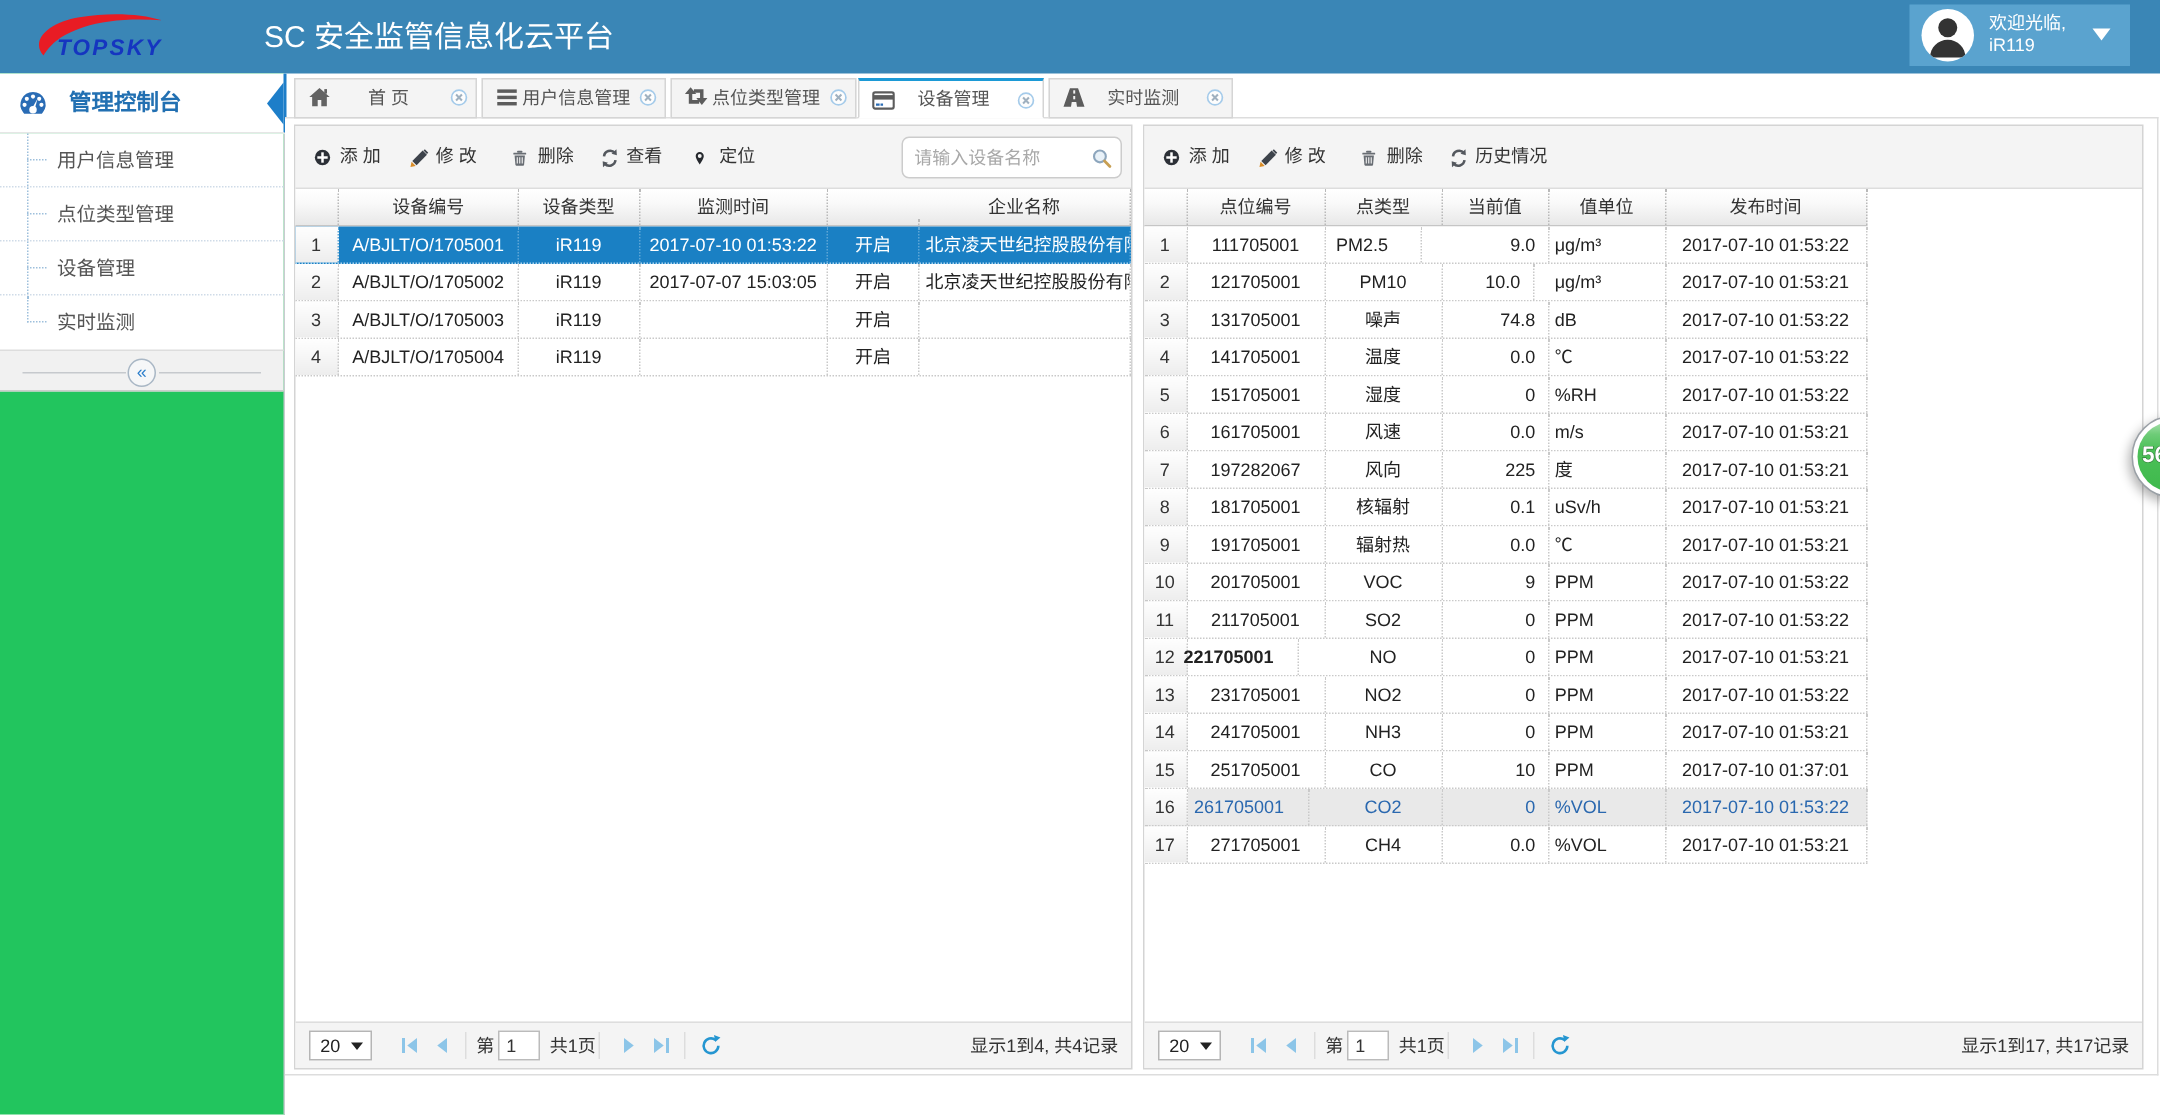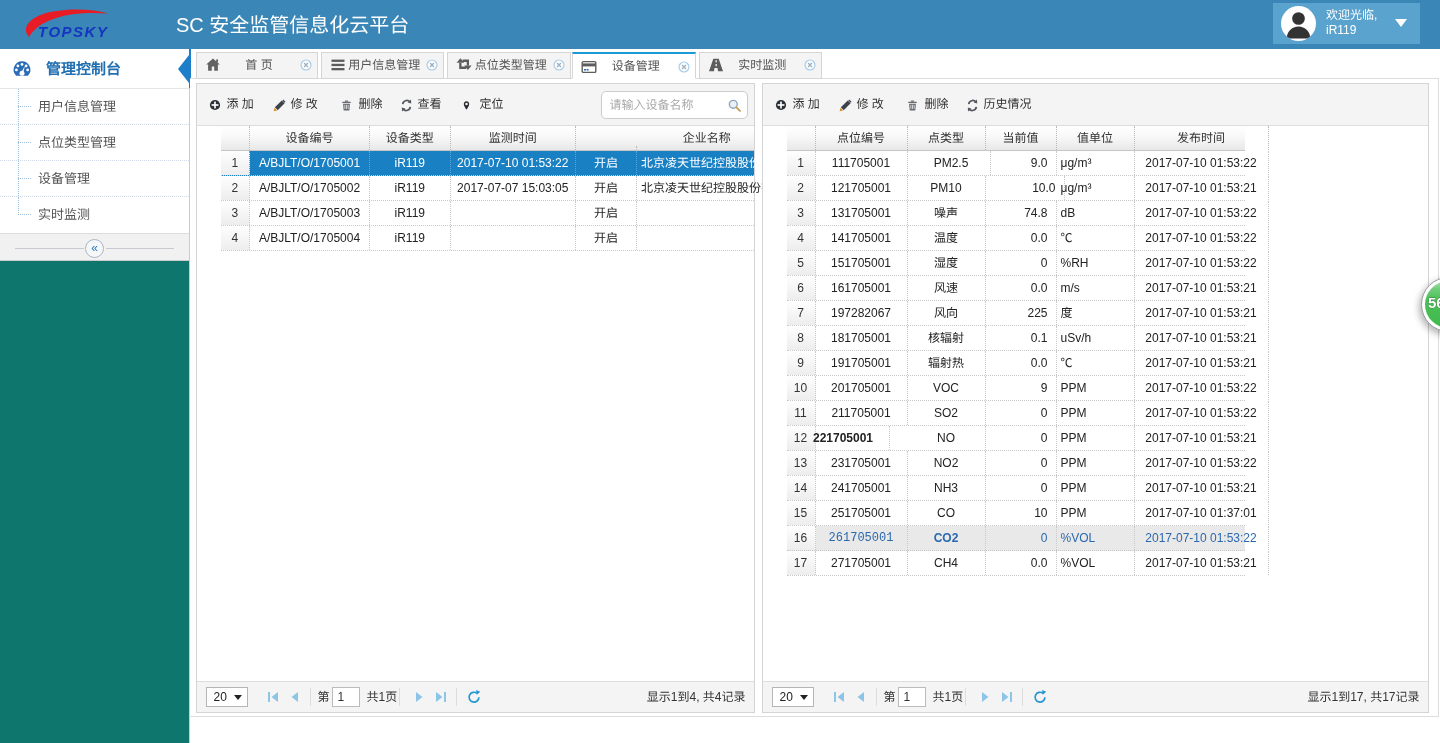--- a/index.html
+++ b/index.html
@@ -12,21 +12,21 @@
   #app-title { position:absolute; left:176px; top:0; height:49px; line-height:51px;
     color:#fff; font-size:20px; }
   #user-box { position:absolute; left:1273px; top:3px; width:147px; height:41px; background:#5aa3cf; }
   #avatar { position:absolute; left:8px; top:3px; width:35px; height:35px; border-radius:50%;
     background:#fff; overflow:hidden; }
   #welcome { position:absolute; left:53px; top:5px; color:#fff; font-size:12px; line-height:15px; }
   #user-caret { position:absolute; left:122px; top:16px; width:0; height:0;
     border-left:6px solid transparent; border-right:6px solid transparent; border-top:8px solid #fff; }
 
   
-  #sidebar { position:absolute; left:0; top:49px; width:190px; height:694px; background:#0f766e;
+  #sidebar { position:absolute; left:0; top:49px; width:190px; height:694px; background:#22c55e;
     border-right:1px solid #c9ccd0; }
   .side-item { position:relative; background:#fff; border-bottom:1px solid #e6e6e6; }
   .side-item .lbl { position:absolute; left:46px; top:0; font-size:15px; color:#2270b2; }
   #side-item-0 { height:40px; border-right:2px solid #1d7ec9; margin-right:-2px; }
   #side-item-0 .lbl { line-height:40px; font-weight:bold; }
   #side-item-1 { height:40px; background:#fafafa; }
   #side-item-1 .lbl { line-height:40px; }
   .side-ic { position:absolute; left:12px; top:50%; margin-top:-10px; width:20px; height:20px; }
   #active-arrow { position:absolute; right:0; top:6px; width:0; height:0;
     border-right:11px solid #1d7ec9; border-top:14px solid transparent; border-bottom:14px solid transparent; }
@@ -70,21 +70,21 @@
   .tb-btn .b-ic { position:absolute; left:0; top:15px; width:12px; height:12px; }
   .tb-btn .b-lbl { position:absolute; left:18px; top:0; line-height:41px; font-size:12px; color:#333; }
   .search-box { position:absolute; right:6px; top:7px; width:147px; height:28px; background:#fff;
     border:1px solid #ccc; border-radius:5px; }
   .search-box input { position:absolute; left:8px; top:1px; width:115px; height:24px; border:none;
     outline:none; font-size:12px; color:#444; font-family:inherit; background:transparent; }
   .search-box input::placeholder { color:#a9a9a9; }
   .search-ic { position:absolute; right:5px; top:6px; width:15px; height:15px; cursor:pointer; }
 
   
-  .grid { position:absolute; left:0; top:42px;padding-left:24px; }
+  .grid { position:absolute; left:0; top:42px; }
   .g-header { position:relative; height:25px;
     background:linear-gradient(180deg,#fff 0%,#f9f9f9 40%,#e8e8e8 100%);
     border-bottom:1px solid #c5c5c5; }
   .g-header .g-hcell { position:absolute; top:0; height:24px; line-height:25px; text-align:center;
     font-size:12px; color:#333; border-right:1px dotted #b9b9b9; overflow:hidden; }
   .g-row { position:relative; height:25px; border-bottom:1px dotted #c9c9c9; background:#fff; }
   .g-row .g-cell { position:absolute; top:0; height:24px; line-height:24px; font-size:12px;
     color:#222; border-right:1px dotted #c9c9c9; overflow:hidden; white-space:nowrap; }
   .g-row .g-idx { background:linear-gradient(180deg,#fefefe 0%,#f5f5f5 55%,#ededed 100%);
     text-align:center; color:#333; }
@@ -405,30 +405,30 @@
         <div class="g-hcell" style="left: 0px; width: 29px;"></div>
         <div class="g-hcell" style="left: 29px; width: 92px;">点位编号</div>
         <div class="g-hcell" style="left: 121px; width: 78px;">点类型</div>
         <div class="g-hcell" style="left: 199px; width: 71px;">当前值</div>
         <div class="g-hcell" style="left: 270px; width: 78px;">值单位</div>
         <div class="g-hcell" style="left: 348px; width: 134px;">发布时间</div>
       </div>
       <div class="g-row">
         <div class="g-cell g-idx ac" style="left: 0px; width: 29px;">1</div>
         <div class="g-cell ac" style="left: 29px; width: 92px;">111705001</div>
-        <div class="g-cell ac" style="left: 126px; width: 78px;">PM2.5</div>
+        <div class="g-cell ac" style="left: 107px; width: 78px;">PM2.5</div>
         <div class="g-cell ar" style="left: 199px; width: 71px;">9.0</div>
         <div class="g-cell al" style="left: 270px; width: 78px;">μg/m³</div>
         <div class="g-cell ac" style="left: 348px; width: 134px;">2017-07-10 01:53:22</div>
       </div>
       <div class="g-row">
         <div class="g-cell g-idx ac" style="left: 0px; width: 29px;">2</div>
         <div class="g-cell ac" style="left: 29px; width: 92px;">121705001</div>
         <div class="g-cell ac" style="left: 121px; width: 78px;">PM10</div>
-        <div class="g-cell ar" style="left: 207px; width: 71px; text-align: right;">10.0</div>
+        <div class="g-cell ar" style="left: 189px; width: 71px; text-align: right;">10.0</div>
         <div class="g-cell al" style="left: 270px; width: 78px;">μg/m³</div>
         <div class="g-cell ac" style="left: 348px; width: 134px;">2017-07-10 01:53:21</div>
       </div>
       <div class="g-row">
         <div class="g-cell g-idx ac" style="left: 0px; width: 29px;">3</div>
         <div class="g-cell ac" style="left: 29px; width: 92px;">131705001</div>
         <div class="g-cell ac" style="left: 121px; width: 78px;">噪声</div>
         <div class="g-cell ar" style="left: 199px; width: 71px;">74.8</div>
         <div class="g-cell al" style="left: 270px; width: 78px;">dB</div>
         <div class="g-cell ac" style="left: 348px; width: 134px;">2017-07-10 01:53:22</div>
@@ -524,22 +524,22 @@
       <div class="g-row">
         <div class="g-cell g-idx ac" style="left: 0px; width: 29px;">15</div>
         <div class="g-cell ac" style="left: 29px; width: 92px;">251705001</div>
         <div class="g-cell ac" style="left: 121px; width: 78px;">CO</div>
         <div class="g-cell ar" style="left: 199px; width: 71px;">10</div>
         <div class="g-cell al" style="left: 270px; width: 78px;">PPM</div>
         <div class="g-cell ac" style="left: 348px; width: 134px;">2017-07-10 01:37:01</div>
       </div>
       <div class="g-row hover">
         <div class="g-cell g-idx ac" style="left: 0px; width: 29px;">16</div>
-        <div class="g-cell ac" style="left: 29px; width: 92px; font-family: Liberation Mono, monospace;">261705001</div>
-        <div class="g-cell ac" style="left: 121px; width: 78px; font-weight: bold;">CO2</div>
+        <div class="g-cell ac" style="left: 18px; width: 92px;">261705001</div>
+        <div class="g-cell ac" style="left: 121px; width: 78px;">CO2</div>
         <div class="g-cell ar" style="left: 199px; width: 71px;">0</div>
         <div class="g-cell al" style="left: 270px; width: 78px;">%VOL</div>
         <div class="g-cell ac" style="left: 348px; width: 134px;">2017-07-10 01:53:22</div>
       </div>
       <div class="g-row">
         <div class="g-cell g-idx ac" style="left: 0px; width: 29px;">17</div>
         <div class="g-cell ac" style="left: 29px; width: 92px;">271705001</div>
         <div class="g-cell ac" style="left: 121px; width: 78px;">CH4</div>
         <div class="g-cell ar" style="left: 199px; width: 71px;">0.0</div>
         <div class="g-cell al" style="left: 270px; width: 78px;">%VOL</div>

